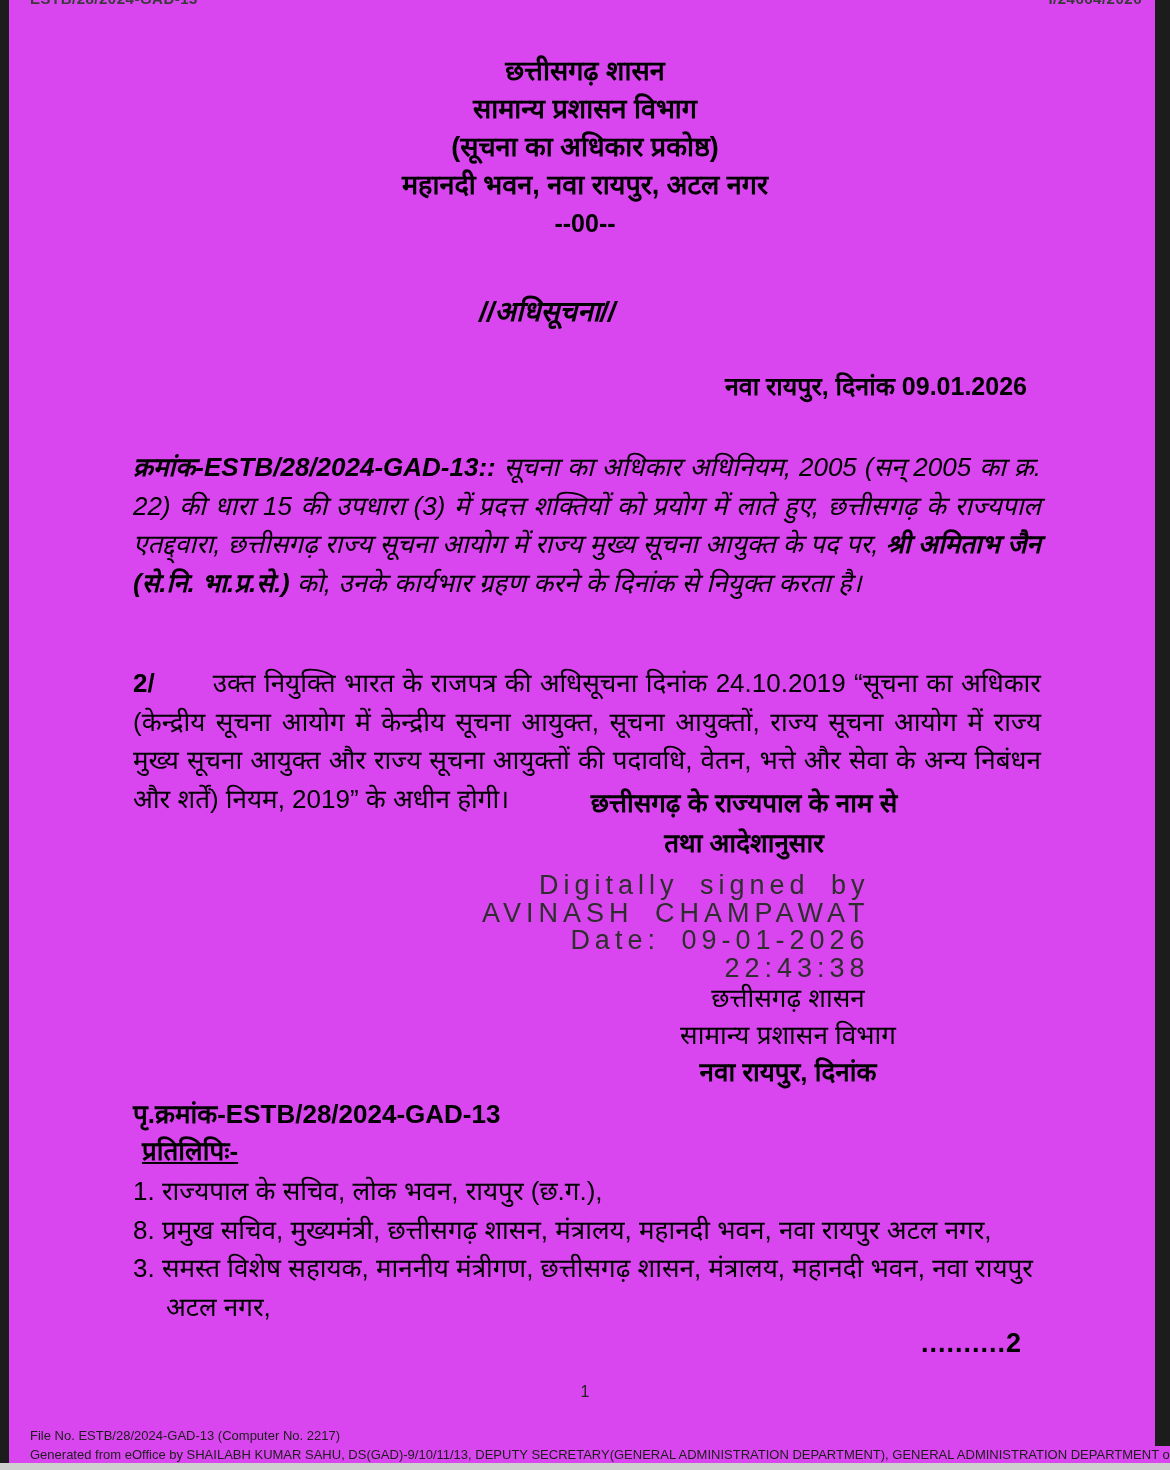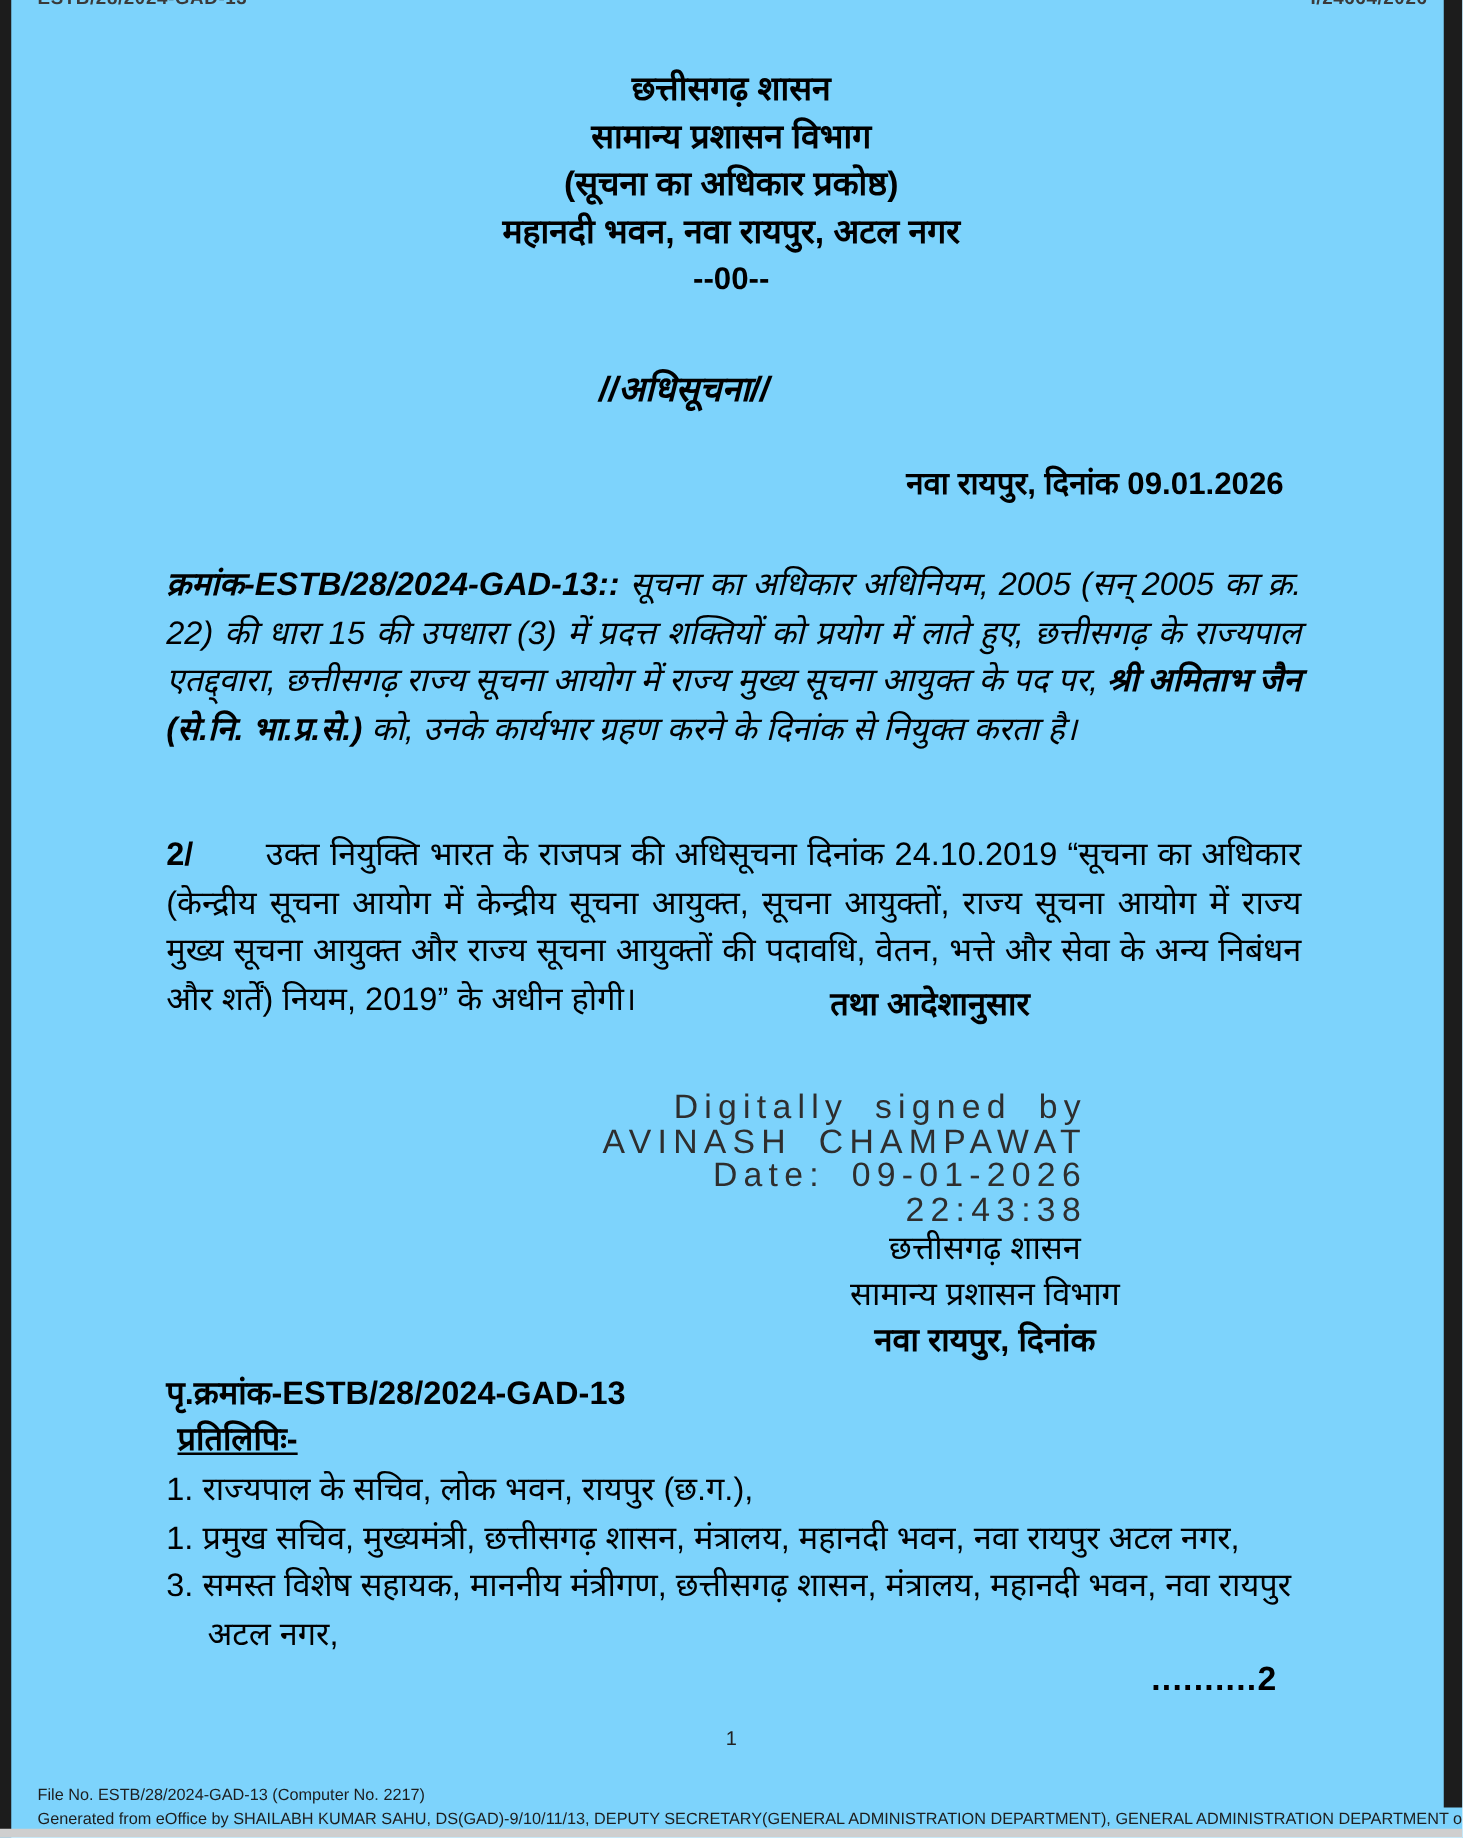--- a/index.html
+++ b/index.html
@@ -1,17 +1,17 @@
 <!DOCTYPE html>
 <html><head>
 <meta charset="utf-8">
 <style>
   html,body{margin:0;padding:0;background:#ffffff;}
   .screen{
-    position:relative;width:1170px;height:1470px;background:#7dd3fc;
+    position:relative;width:1170px;height:1470px;background:#d946ef;
     overflow:hidden;font-family:"Liberation Sans",sans-serif;color:#000;
   }
   .edge{position:absolute;background:#1c1c1c;}
   .edge-left{left:0;top:0;width:9px;height:1470px;}
   .edge-right{right:0;top:0;width:15px;height:1446px;}
   .bottom-strip{position:absolute;left:0;bottom:0;width:1170px;height:7px;background:#cfcfcf;}
 
   .top-clip{position:absolute;top:0;left:0;width:1170px;height:9px;overflow:hidden;}
   .top-clip .ref{position:absolute;top:-10px;font-size:15px;font-weight:bold;color:#3a3a3a;letter-spacing:.5px;}
   .ref-left{left:30px;}
@@ -79,20 +79,21 @@
 
   <div class="notif-title deva">//अधिसूचना//</div>
 
   <div class="date-line deva">नवा रायपुर, दिनांक 09.01.2026</div>
 
   <p class="body-para para1 deva"><span class="b">क्रमांक-ESTB/28/2024-GAD-13::</span><span> सूचना का अधिकार अधिनियम, 2005 (सन् 2005 का क्र. 22) की धारा 15 की उपधारा (3) में प्रदत्त शक्तियों को प्रयोग में लाते हुए, छत्तीसगढ़ के राज्यपाल एतद्द्वारा, छत्तीसगढ़ राज्य सूचना आयोग में राज्य मुख्य सूचना आयुक्त के पद पर, </span><span class="b">श्री अमिताभ जैन (से.नि. भा.प्र.से.)</span><span> को, उनके कार्यभार ग्रहण करने के दिनांक से नियुक्त करता है।</span></p>
 
   <p class="body-para para2 deva"><span class="b">2/</span><span class="tab"></span><span>उक्त नियुक्ति भारत के राजपत्र की अधिसूचना दिनांक 24.10.2019 “सूचना का अधिकार (केन्द्रीय सूचना आयोग में केन्द्रीय सूचना आयुक्त, सूचना आयुक्तों, राज्य सूचना आयोग में राज्य मुख्य सूचना आयुक्त और राज्य सूचना आयुक्तों की पदावधि, वेतन, भत्ते और सेवा के अन्य निबंधन और शर्तें) नियम, 2019” के अधीन होगी।</span></p>
 
   <div class="closing deva">
+    <div>छत्तीसगढ़ के राज्यपाल के नाम से</div>
     <div>तथा आदेशानुसार</div>
   </div>
 
   <div class="digital-sig">
     <div>Digitally signed by</div>
     <div>AVINASH CHAMPAWAT</div>
     <div>Date: 09-01-2026</div>
     <div>22:43:38</div>
   </div>
 
@@ -100,21 +101,21 @@
     <div>छत्तीसगढ़ शासन</div>
     <div>सामान्य प्रशासन विभाग</div>
     <div class="pd">नवा रायपुर, दिनांक</div>
   </div>
 
   <div class="endorse-ref deva">पृ.क्रमांक-ESTB/28/2024-GAD-13</div>
   <div class="copy-label deva">प्रतिलिपिः-</div>
 
   <div class="copy-list deva">
     <div class="copy-item">1. राज्यपाल के सचिव, लोक भवन, रायपुर (छ.ग.),</div>
-    <div class="copy-item">1. प्रमुख सचिव, मुख्यमंत्री, छत्तीसगढ़ शासन, मंत्रालय, महानदी भवन, नवा रायपुर अटल नगर,</div>
+    <div class="copy-item">8. प्रमुख सचिव, मुख्यमंत्री, छत्तीसगढ़ शासन, मंत्रालय, महानदी भवन, नवा रायपुर अटल नगर,</div>
     <div class="copy-item">3. समस्त विशेष सहायक, माननीय मंत्रीगण, छत्तीसगढ़ शासन, मंत्रालय, महानदी भवन, नवा रायपुर अटल नगर,</div>
   </div>
 
   <div class="continuation">..........2</div>
 
   <div class="page-num">1</div>
 
   <div class="footer-file">File No. ESTB/28/2024-GAD-13 (Computer No. 2217)</div>
   <div class="footer-gen">Generated from eOffice by SHAILABH KUMAR SAHU, DS(GAD)-9/10/11/13, DEPUTY SECRETARY(GENERAL ADMINISTRATION DEPARTMENT), GENERAL ADMINISTRATION DEPARTMENT on 09/01/2026</div>
 

